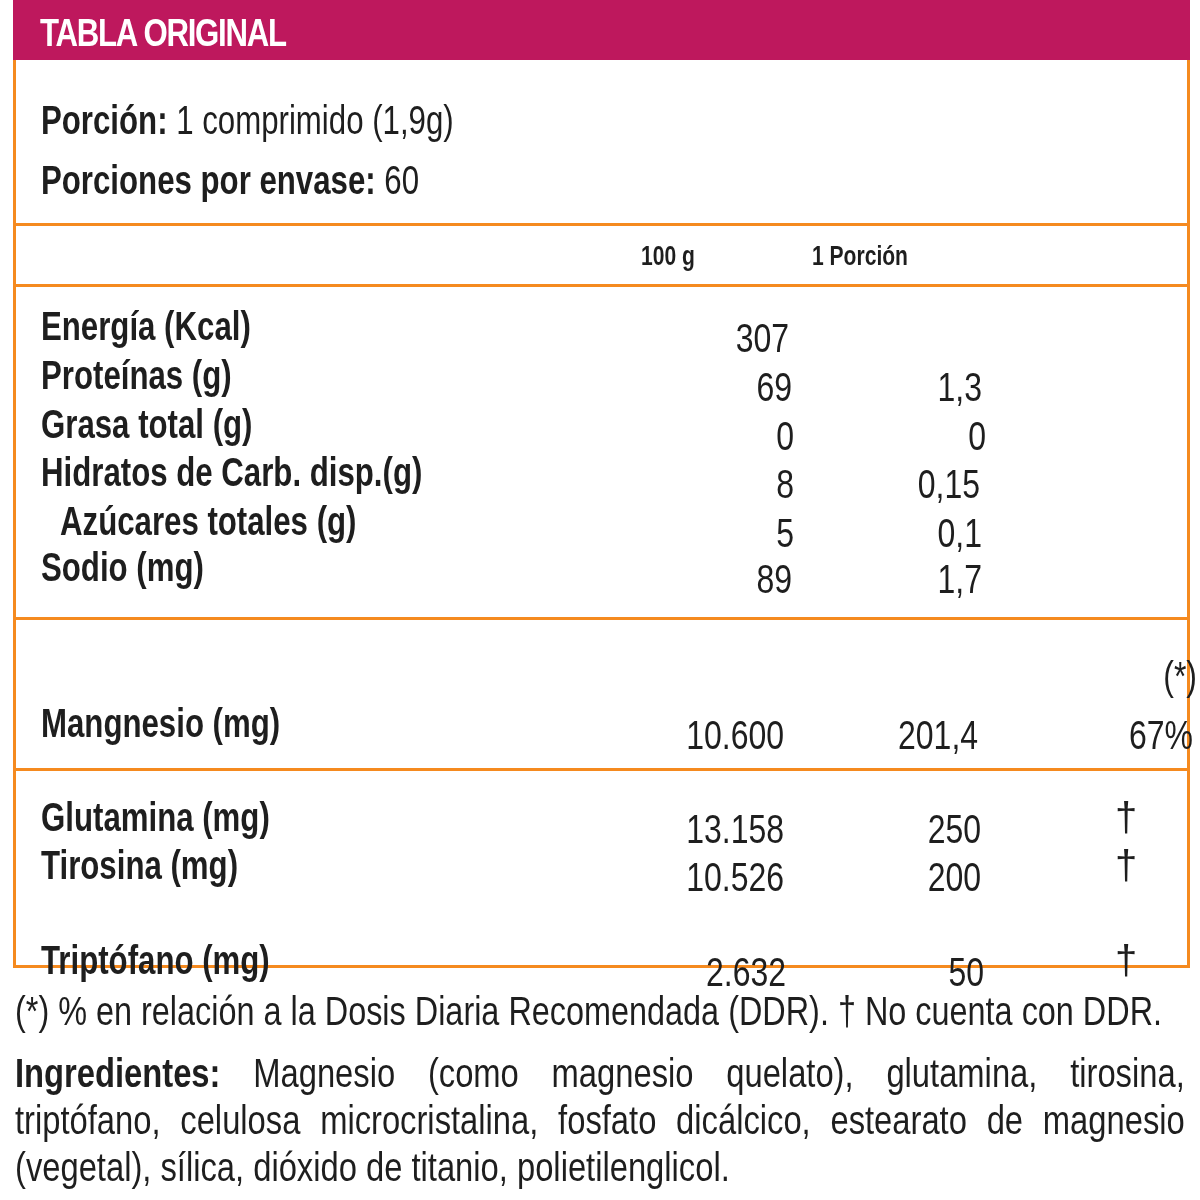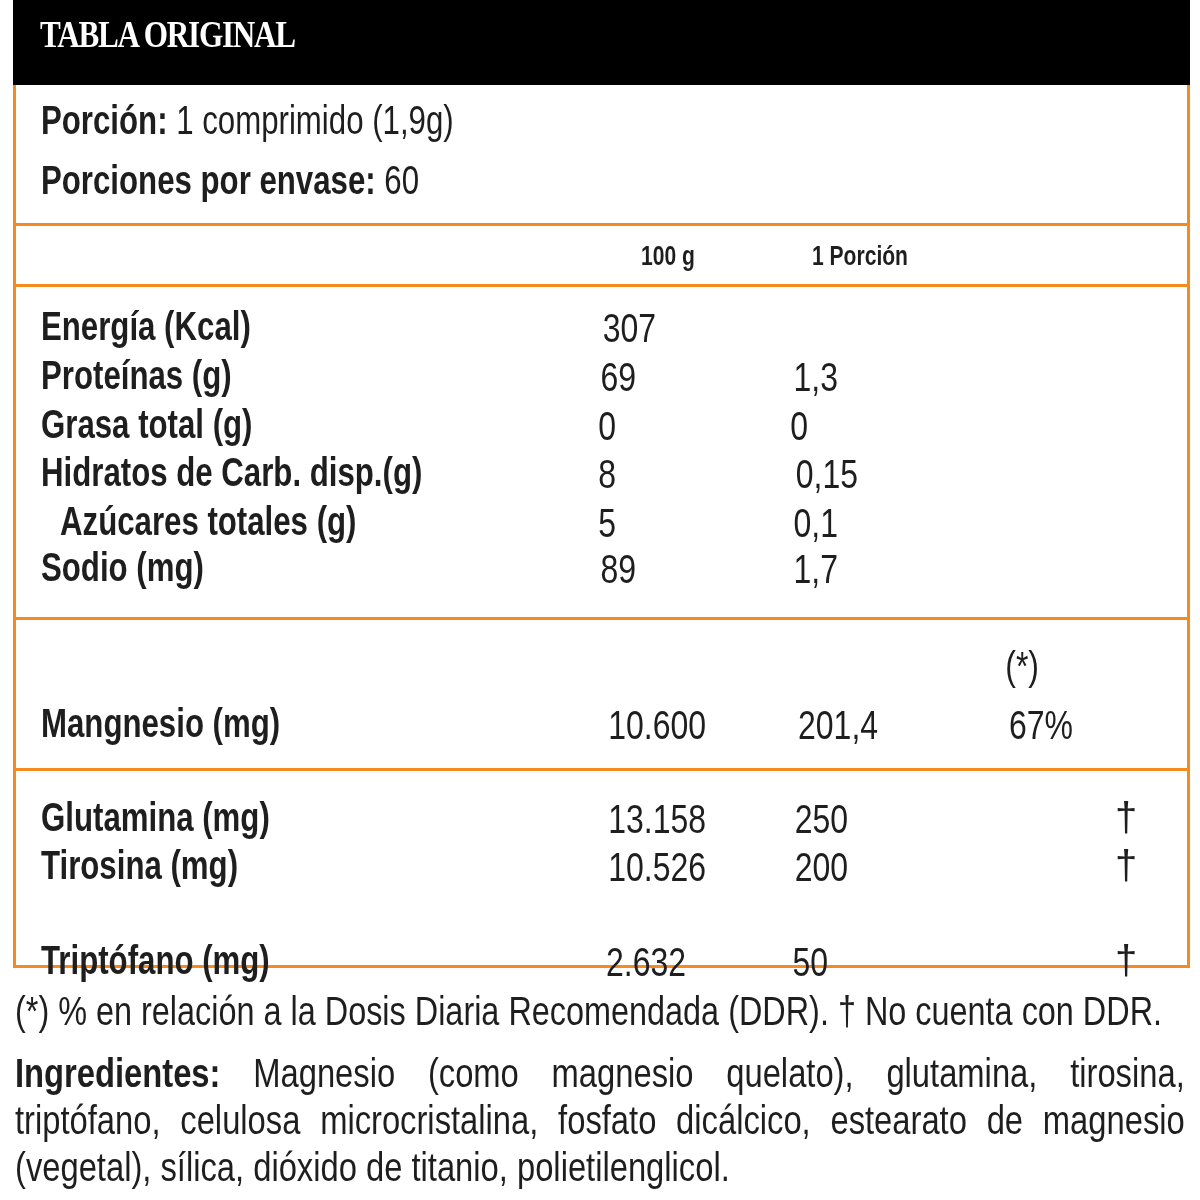--- a/index.html
+++ b/index.html
@@ -24,23 +24,22 @@
       border-left: 3px solid #f58a1f;
       border-right: 3px solid #f58a1f;
       border-bottom: 3px solid #f58a1f;
       box-sizing: content-box;
     }
     .header-bar {
       position: absolute;
       left: -3px;
       top: 0;
       width: 1177px;
-      height: 85px;
-      background: #000000;
-      font-family: Liberation Serif, serif;
+      height: 60px;
+      background: #be185d;
     }
     .header-title {
       position: absolute;
       left: 27px;
       top: 12px;
       font-size: 38px;
       font-weight: bold;
       color: #ffffff;
       letter-spacing: -1.5px;
       transform: scaleX(0.82);
@@ -86,24 +85,24 @@
       position: absolute;
       left: 25px;
       top: 0;
       font-size: 40px;
       font-weight: bold;
       line-height: 48px;
     }
     .row .label.indent { left: 44px; }
     .row .v100, .row .vpor, .row .vpct {
       position: absolute;
-      top: 2px;
-      font-size: 40px;
-      line-height: 48px;
-      text-align: left;
+      top: 12px;
+      font-size: 40px;
+      line-height: 48px;
+      text-align: right;
       white-space: nowrap;
     }
     .row .v100 { left: 580px; width: 200px; }
     .row .vpor { left: 772px; width: 200px; }
     .row .vpct { left: 985px; width: 200px; }
     .cell-inner {
       display: inline-block;
       transform: scaleX(0.8);
       transform-origin: center center;
     }

